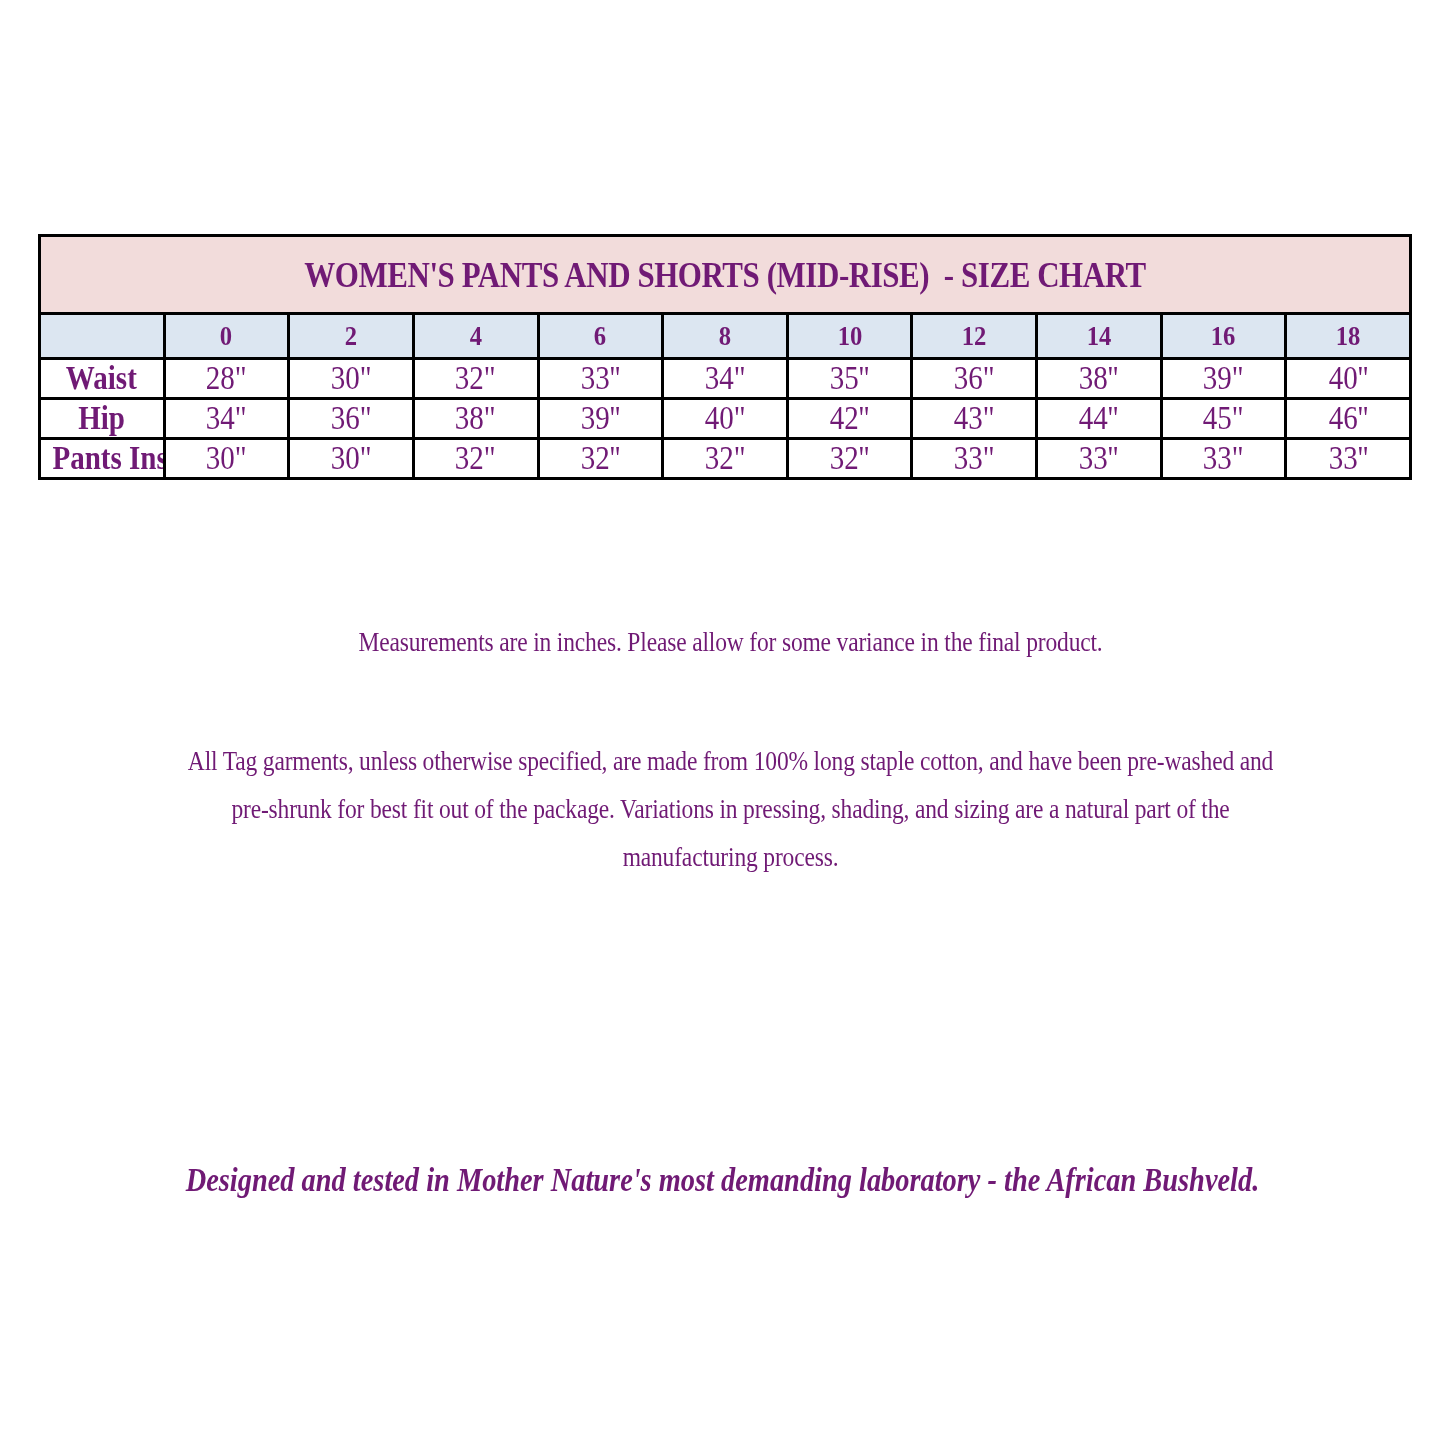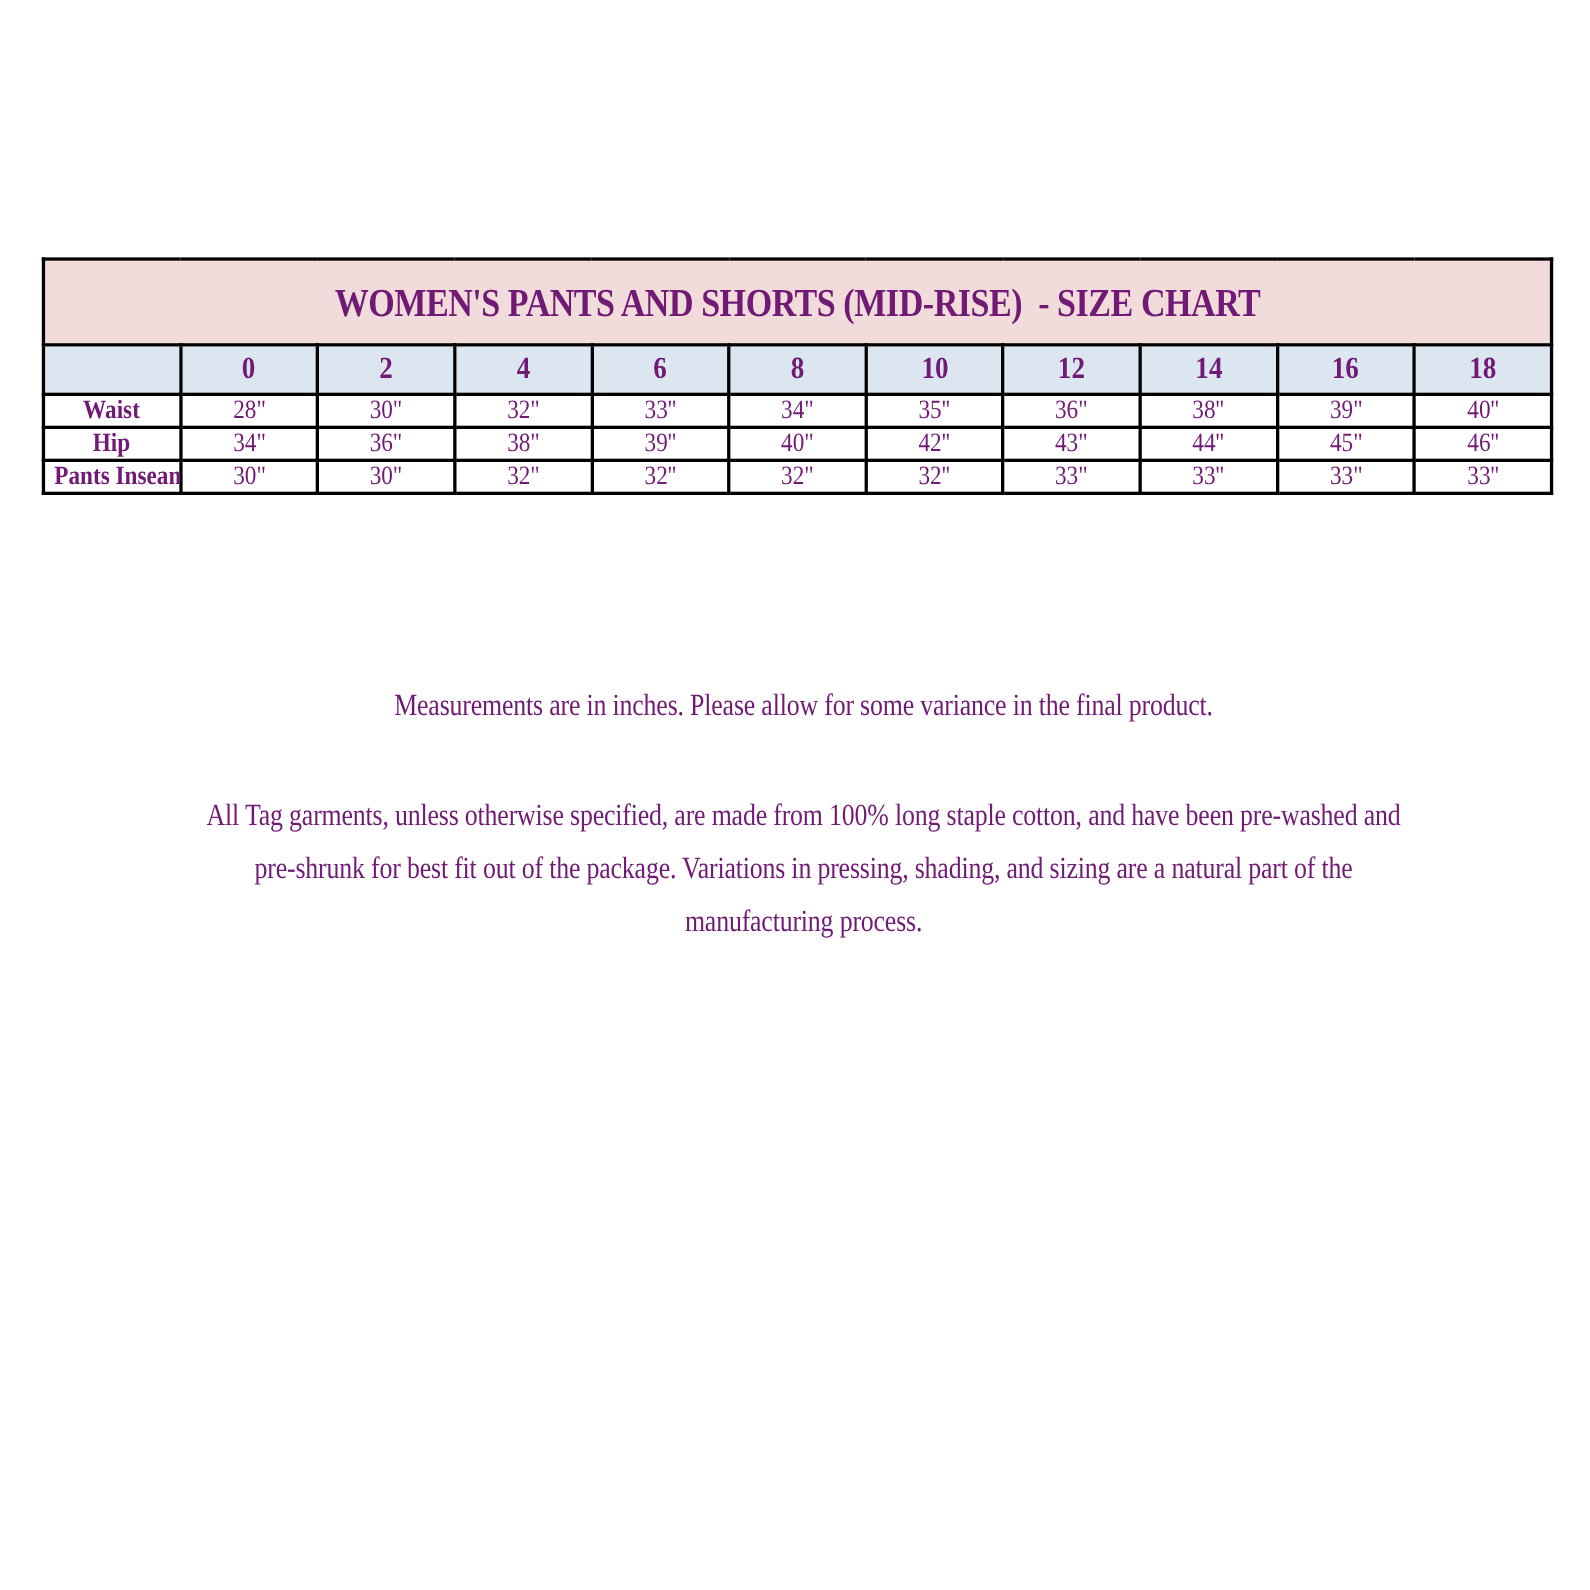--- a/index.html
+++ b/index.html
@@ -44,21 +44,21 @@
   }
   tr.sizes-row td {
     height: 45px;
     background: #dce6f1;
     font-weight: bold;
     font-size: 28px;
   }
   tr.data-row td {
     height: 28px;
     background: #ffffff;
-    font-size: 24px;
+    font-size: 33px;
   }
   td.label-col { width: 190px; }
   td.row-label { font-weight: bold; }
   .cnd {
     display: inline-block;
     transform: scaleX(0.88);
     transform-origin: 50% 50%;
     white-space: pre;
   }
 
@@ -73,21 +73,21 @@
     display: block;
     text-align: center;
     white-space: pre;
     font-size: 28px;
     line-height: 48px;
     transform: scaleX(0.84);
     transform-origin: 50% 50%;
     letter-spacing: -0.2px;
   }
   #note-measurements { top: 618px; }
-  #note-fabric       { top: 718px; }
+  #note-fabric       { top: 737px; }
   #note-dye          { top: 933px; }
 
   .signature-block { position: absolute; left: 0; right: 0; top: 1158px; }
   .signature-line {
     display: block;
     text-align: center;
     white-space: pre;
     font-size: 33px;
     line-height: 44px;
     font-weight: bold;
@@ -167,14 +167,17 @@
     <span class="note-line">Measurements are in inches. Please allow for some variance in the final product.</span>
   </div>
 
   <div class="note-block" id="note-fabric">
     <span class="note-line">All Tag garments, unless otherwise specified, are made from 100% long staple cotton, and have been pre-washed and</span>
     <span class="note-line">pre-shrunk for best fit out of the package. Variations in pressing, shading, and sizing are a natural part of the</span>
     <span class="note-line">manufacturing process.</span>
   </div>
 
 
+  <div class="signature-block">
+    <span class="signature-line">Designed and tested in Mother Nature's most demanding laboratory - the African Bushveld.</span>
+  </div>
 
 </div>
 
 </body></html>

